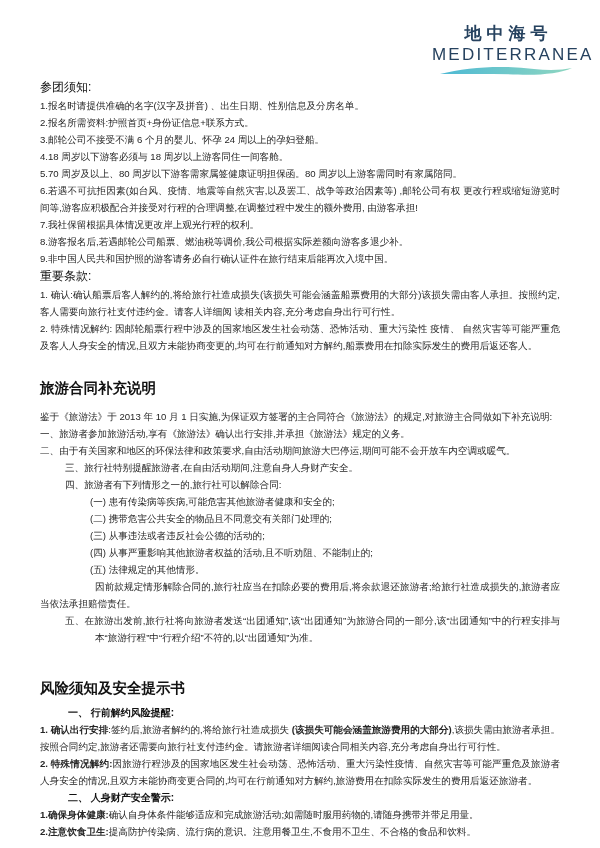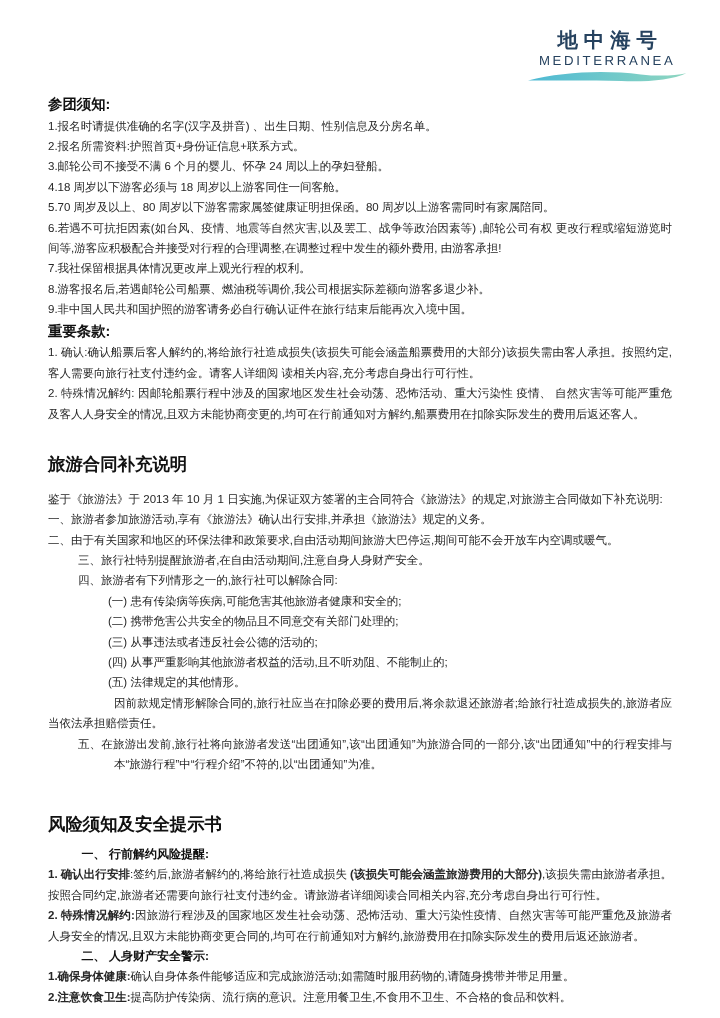--- a/index.html
+++ b/index.html
@@ -29,33 +29,33 @@
     line-height: 1.15;
   }
   .logo-cn {
     font-size: 17px;
     font-weight: 600;
     color: #26425f;
     letter-spacing: 5px;
     text-indent: 5px;
   }
   .logo-en {
-    font-size: 11px;
+    font-size: 17px;
     font-weight: 500;
     color: #26425f;
     letter-spacing: 2.2px;
     margin-top: 1px;
   }
   .logo-wave { display: block; margin: 2px auto 0 auto; }
   
   .doc { padding-top: 56px; }
   p { margin: 0; font-size: 9.6px; line-height: 17px; text-align: justify; }
   .sec-title {
     font-size: 12px;
-    font-weight: bold;
+    font-weight: normal;
     color: #111111;
     line-height: 19px;
     text-align: left;
   }
   .center-heading {
     font-size: 14.5px;
     font-weight: bold;
     color: #111111;
     text-align: left;
     line-height: 20px;

